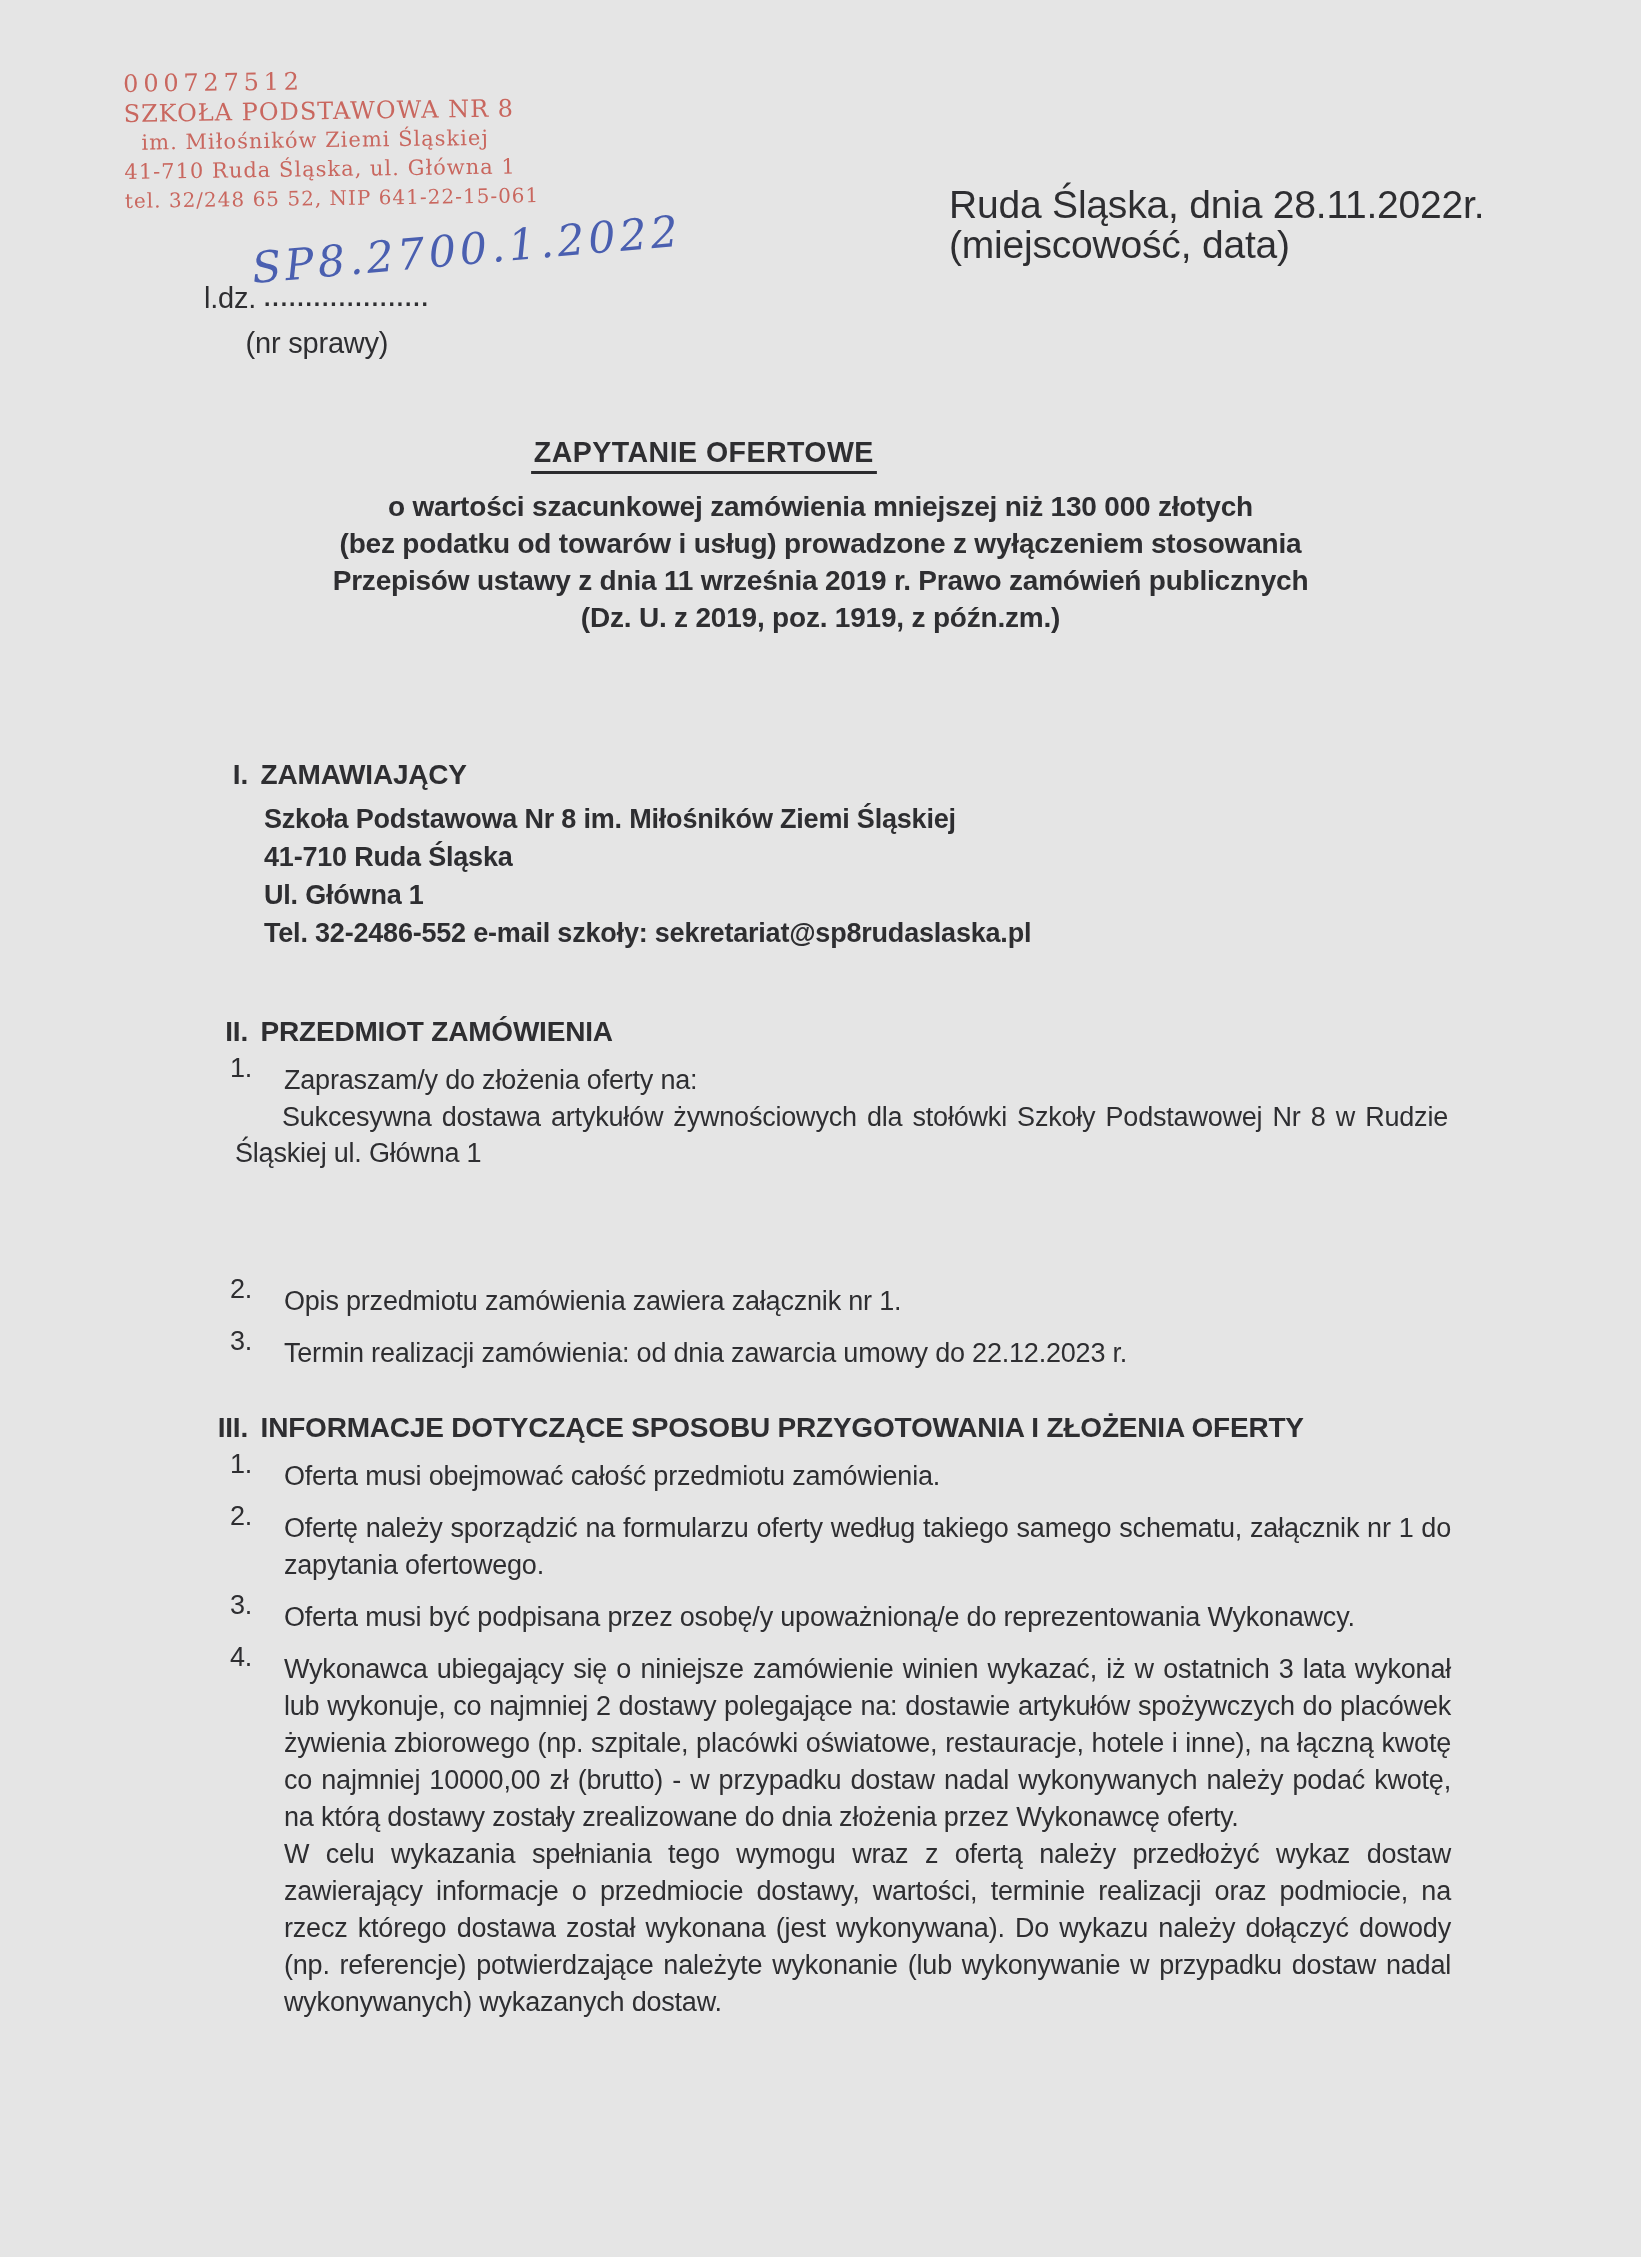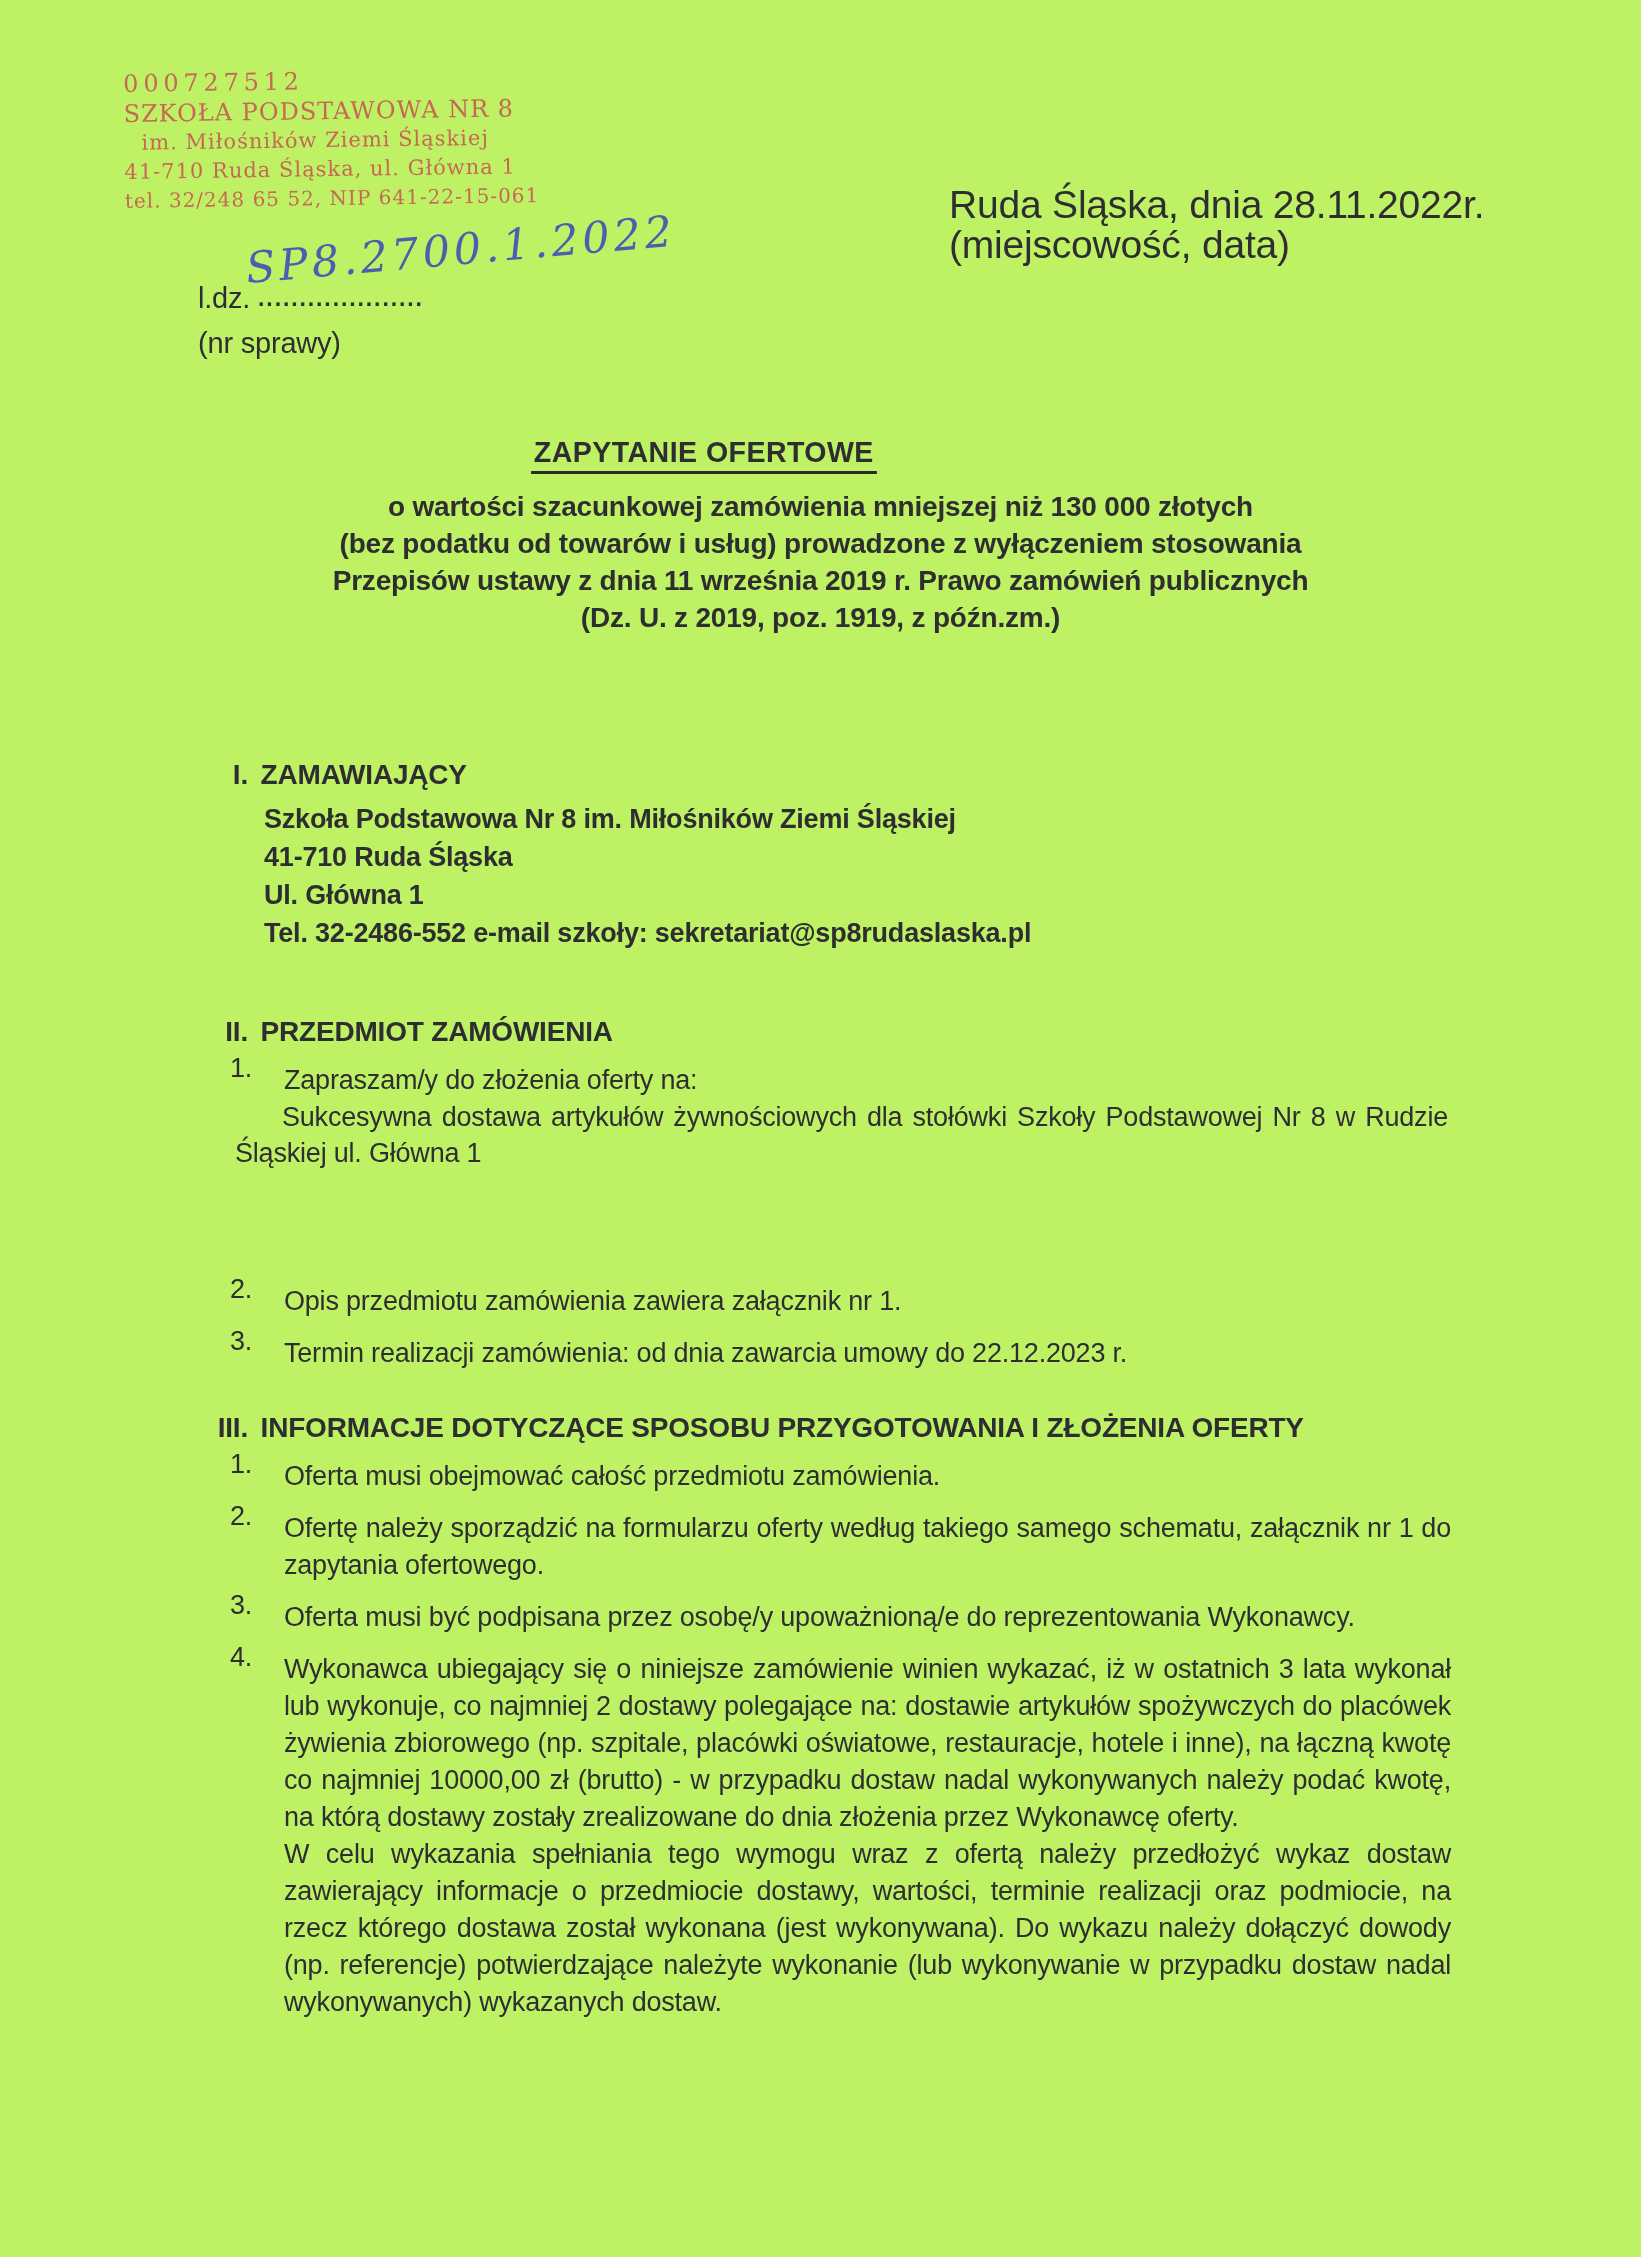--- a/index.html
+++ b/index.html
@@ -4,21 +4,21 @@
 <style>
   html, body {
     margin: 0;
     padding: 0;
     background: #fcfcfa;
   }
   .page {
     position: relative;
     width: 1641px;
     height: 2257px;
-    background: #bef264;
+    background: #e5e5e5;
     font-family: "Liberation Sans", sans-serif;
     color: #2e2e31;
     font-size: 27px;
     letter-spacing: -0.2px;
     overflow: hidden;
   }
 
   
   .stamp {
     position: absolute;
@@ -41,23 +41,24 @@
     position: absolute;
     left: 949px;
     top: 185px;
     font-size: 39px;
     line-height: 40px;
   }
 
   
   .case-block {
     position: absolute;
-    left: 198px;
+    left: 204px;
     top: 282px;
     font-size: 29px;
+    text-align: center;
   }
   .case-row { position: relative; white-space: nowrap; }
   .case-dots {
     font-size: 23px;
     font-weight: bold;
     letter-spacing: 1.9px;
     vertical-align: 1.9px;
   }
   .handwriting {
     position: absolute;

